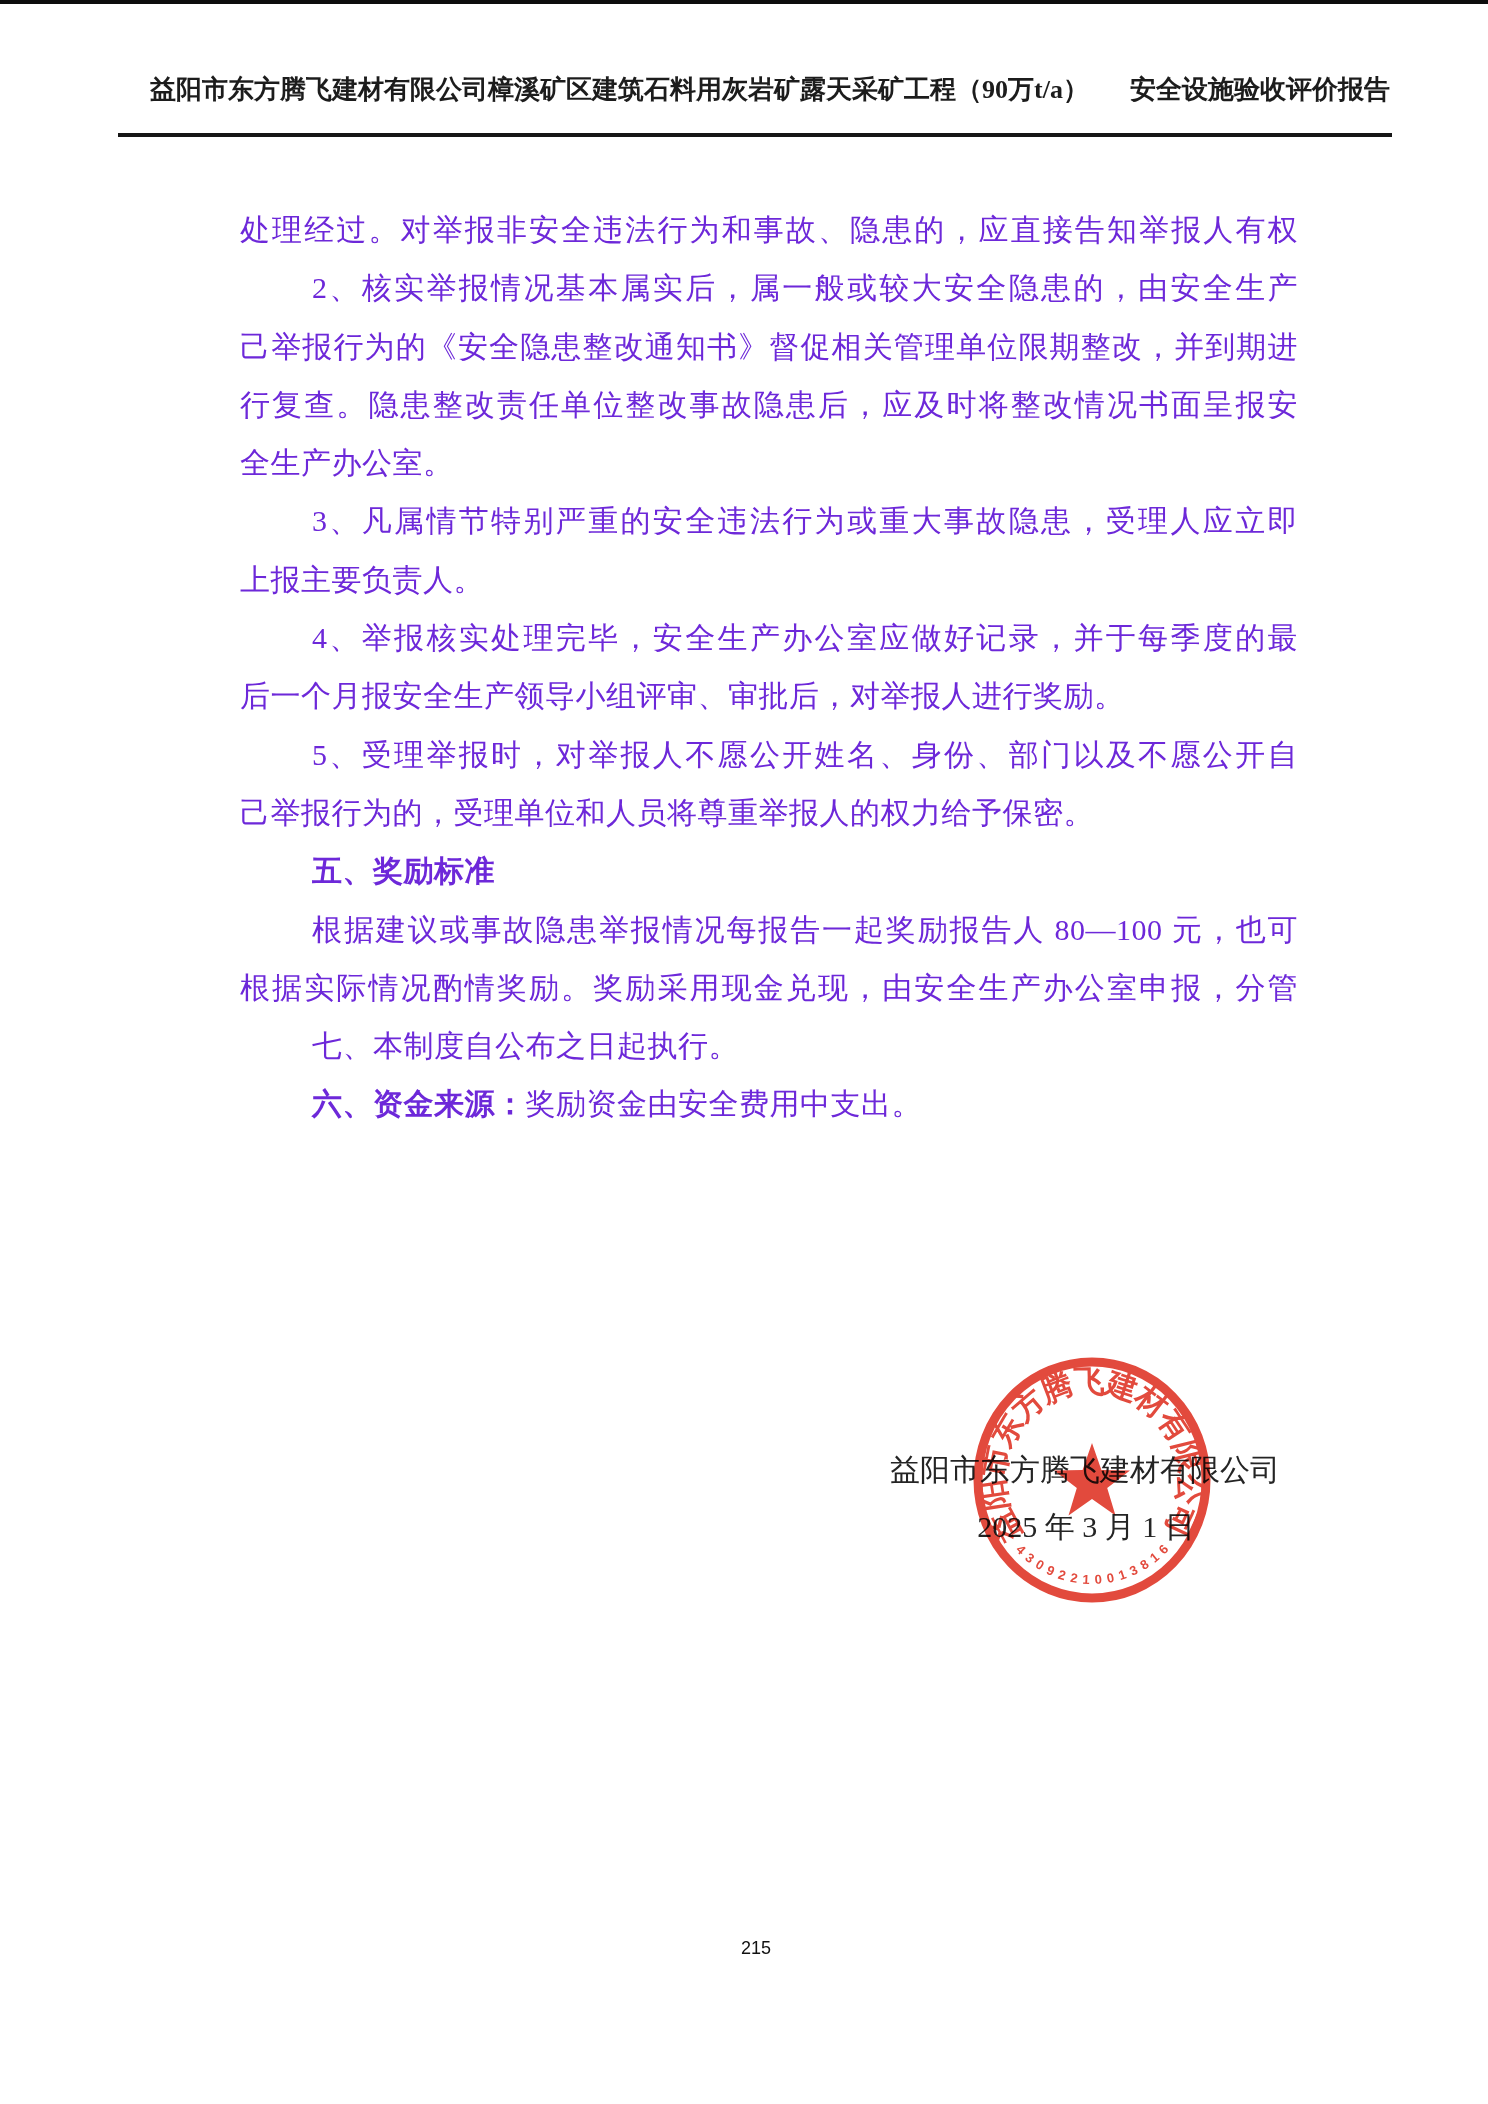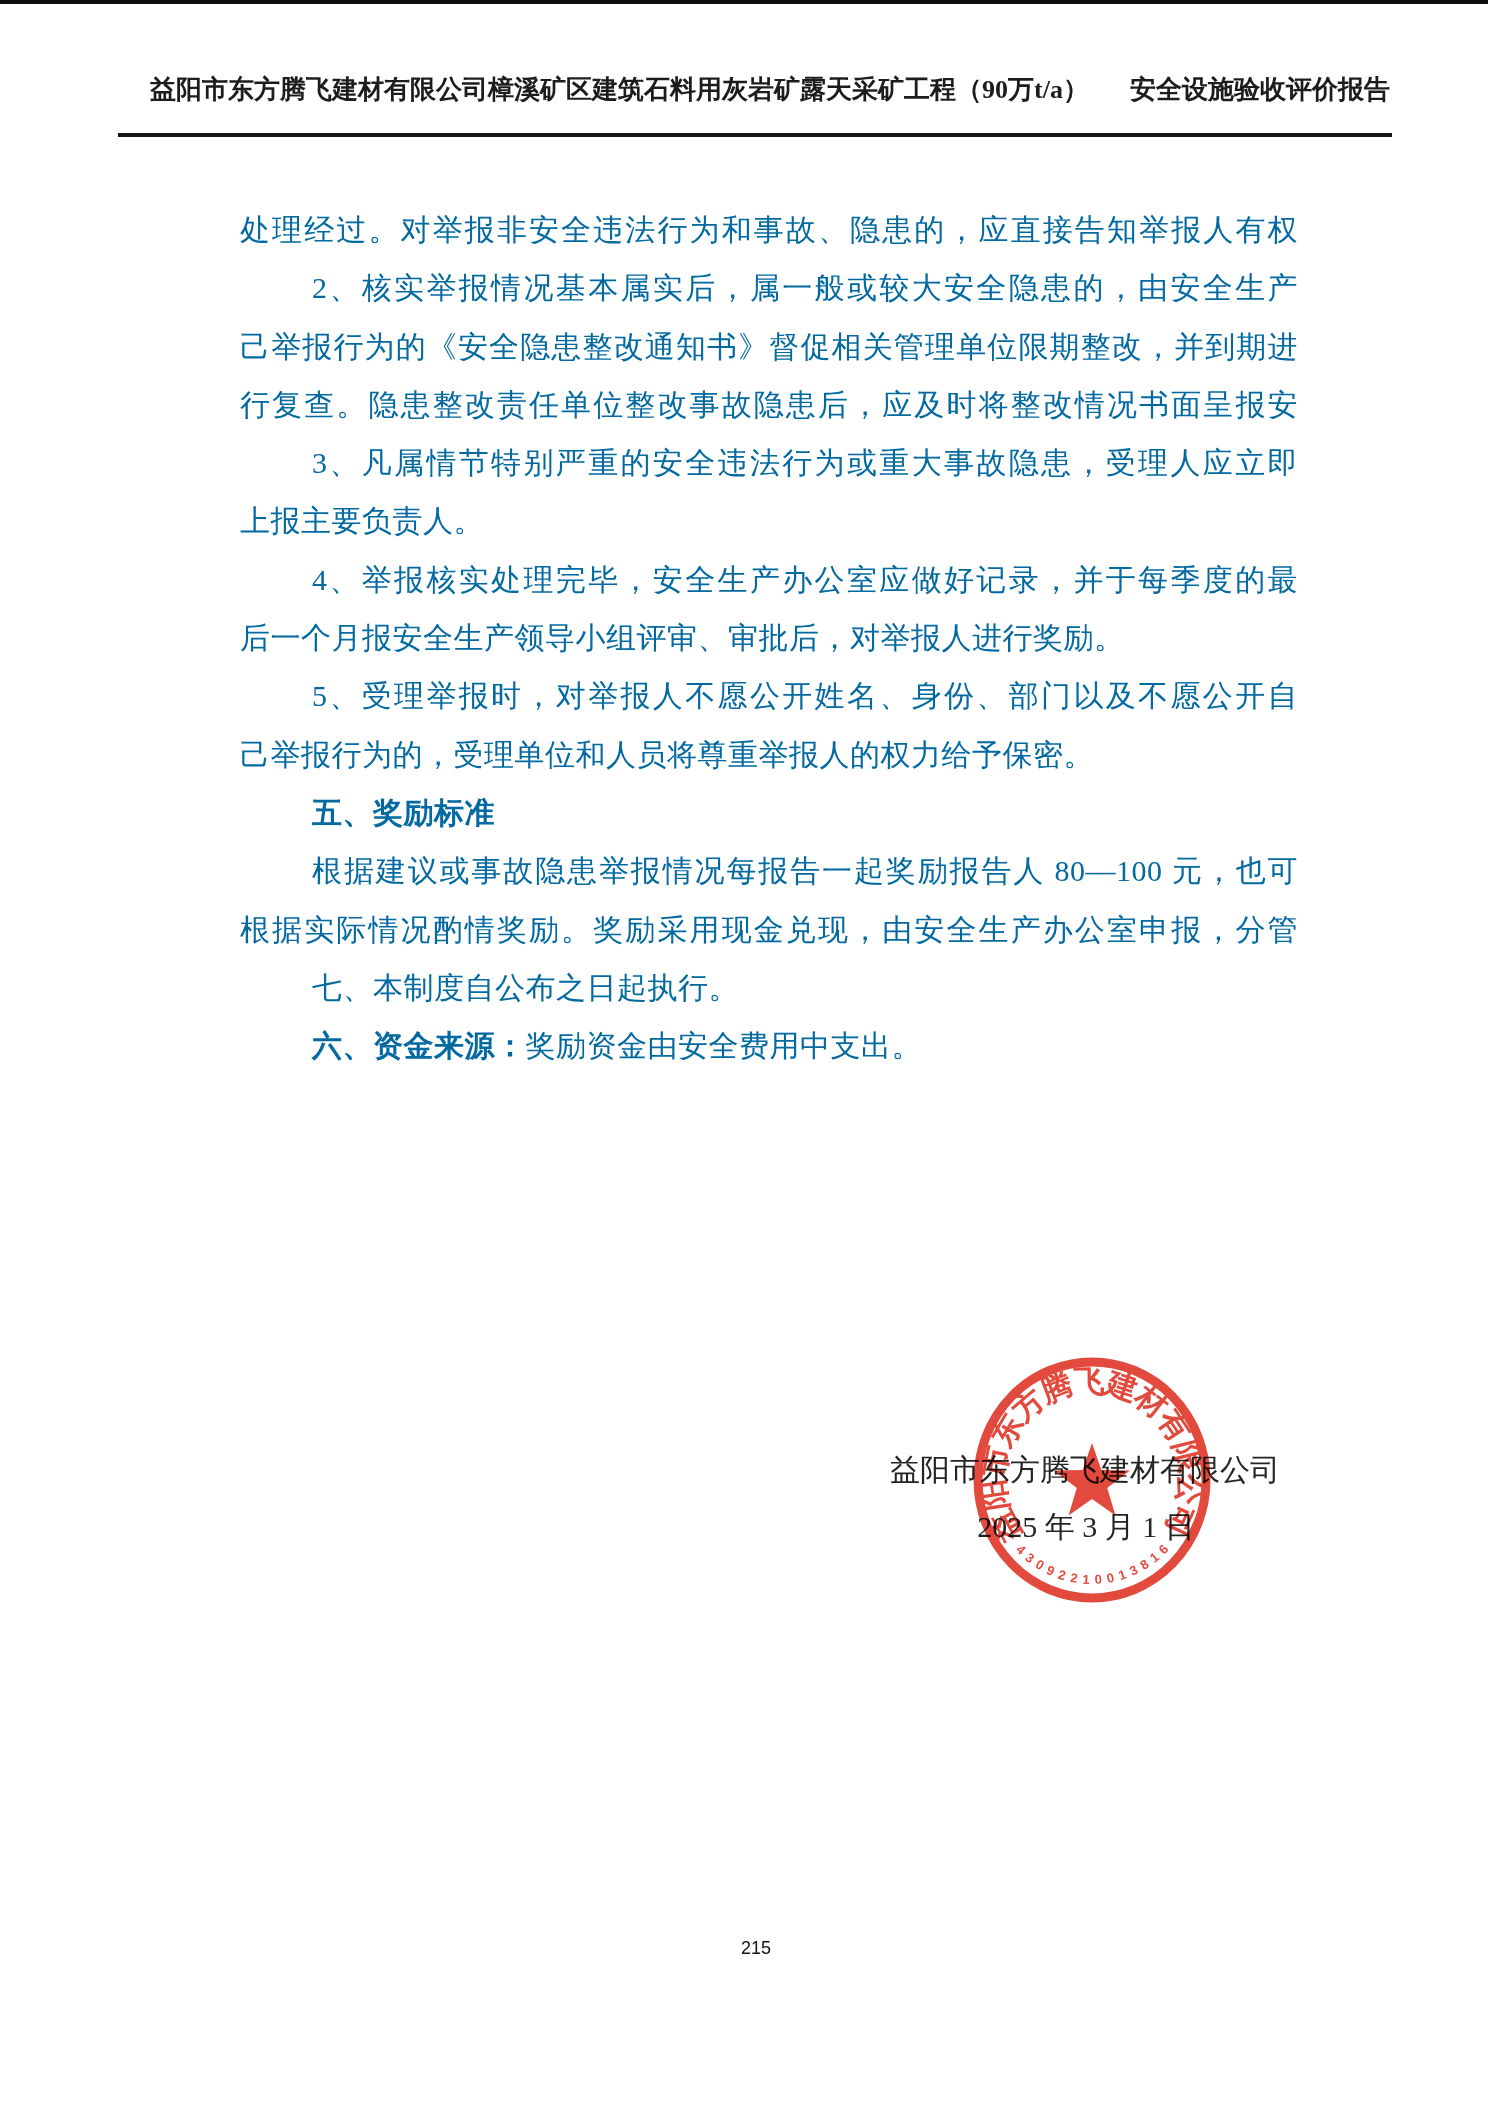--- a/index.html
+++ b/index.html
@@ -17,21 +17,21 @@
   .hdr{
     position:absolute;top:74px;left:150px;width:1240px;
     display:flex;justify-content:space-between;align-items:flex-start;
     font-weight:bold;font-size:26px;line-height:32px;white-space:nowrap;
   }
   .hdr-rule{
     position:absolute;top:133px;left:118px;width:1274px;height:4px;background:#161616;
   }
   .doc-body{
     position:absolute;top:201px;left:240px;width:1058px;
-    font-size:30px;color:#0369a1;
+    font-size:30px;color:#6d28d9;
   }
   .ln{
     line-height:58.3px;height:58.3px;white-space:nowrap;
     text-align:left;letter-spacing:0.5px;
   }
   .ln.full{
     white-space:normal;
     text-align:justify;text-align-last:justify;
     text-justify:inter-character;
   }
@@ -70,20 +70,21 @@
     <span>益阳市东方腾飞建材有限公司樟溪矿区建筑石料用灰岩矿露天采矿工程（90万t/a）</span>
     <span>安全设施验收评价报告</span>
   </div>
   <div class="hdr-rule"></div>
 
   <div class="doc-body">
     <div class="ln full">处理经过。对举报非安全违法行为和事故、隐患的，应直接告知举报人有权</div>
     <div class="ln full ind">2、核实举报情况基本属实后，属一般或较大安全隐患的，由安全生产</div>
     <div class="ln full">己举报行为的《安全隐患整改通知书》督促相关管理单位限期整改，并到期进</div>
     <div class="ln full">行复查。隐患整改责任单位整改事故隐患后，应及时将整改情况书面呈报安</div>
+    <div class="ln end">全生产办公室。</div>
     <div class="ln full ind">3、凡属情节特别严重的安全违法行为或重大事故隐患，受理人应立即</div>
     <div class="ln end">上报主要负责人。</div>
     <div class="ln full ind">4、举报核实处理完毕，安全生产办公室应做好记录，并于每季度的最</div>
     <div class="ln end">后一个月报安全生产领导小组评审、审批后，对举报人进行奖励。</div>
     <div class="ln full ind">5、受理举报时，对举报人不愿公开姓名、身份、部门以及不愿公开自</div>
     <div class="ln end">己举报行为的，受理单位和人员将尊重举报人的权力给予保密。</div>
     <div class="ln ind bold">五、奖励标准</div>
     <div class="ln full ind">根据建议或事故隐患举报情况每报告一起奖励报告人 80—100 元，也可</div>
     <div class="ln full">根据实际情况酌情奖励。奖励采用现金兑现，由安全生产办公室申报，分管</div>
     <div class="ln ind">七、本制度自公布之日起执行。</div>

